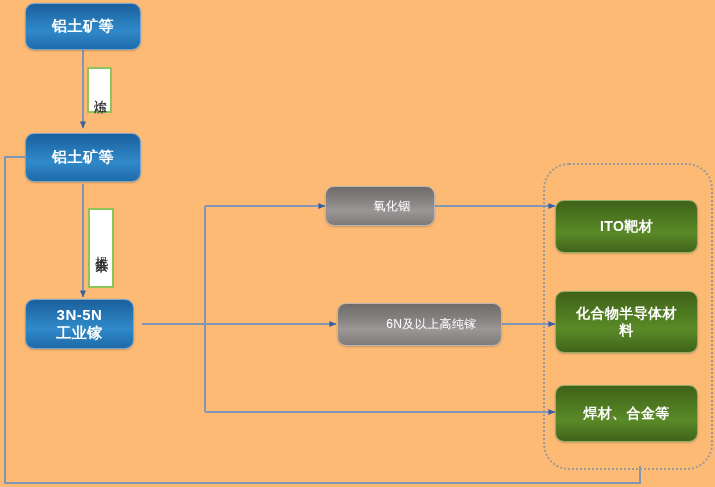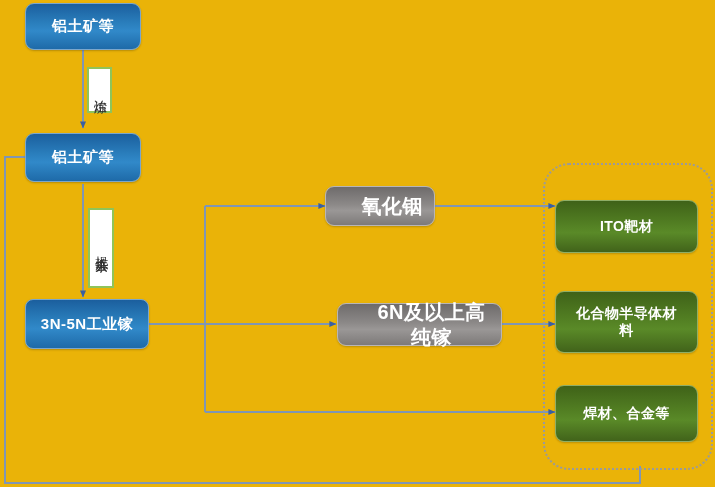--- a/index.html
+++ b/index.html
@@ -7,21 +7,21 @@
     padding: 0;
     background: #ffffff;
   }
   body {
     font-family: "Liberation Sans", "DejaVu Sans", sans-serif;
   }
   #canvas {
     position: relative;
     width: 715px;
     height: 487px;
-    background: #eab308;
+    background: #fdba74;
     overflow: hidden;
   }
   svg.wires {
     position: absolute;
     left: 0;
     top: 0;
     width: 715px;
     height: 487px;
     pointer-events: none;
   }
@@ -45,22 +45,22 @@
     background: linear-gradient(180deg, #1b5f9e 0%, #2a7ebc 42%, #3189c9 60%, #1e6aa8 100%);
     border: 1px solid #7ba7cc;
     box-shadow: 0 1px 2px rgba(0,0,0,0.22);
     font-size: 15px;
     letter-spacing: 0.5px;
   }
   .node-gray {
     background: linear-gradient(180deg, #6e6b6b 0%, #8b8887 45%, #9a9796 62%, #7d7a79 100%);
     border: 1px solid #b9b6b5;
     box-shadow: 0 1px 2px rgba(0,0,0,0.20);
-    font-size: 20px;
-    font-weight: bold;
+    font-size: 12px;
+    font-weight: normal;
     letter-spacing: 0.4px;
     padding-left: 32px;
   }
   .node-green {
     background: linear-gradient(180deg, #3f6218 0%, #517d22 42%, #5a8a28 62%, #41631a 100%);
     border: 1px solid #8fae66;
     box-shadow: 0 1px 2px rgba(0,0,0,0.20);
     font-size: 14px;
     letter-spacing: 0.4px;
   }
@@ -138,21 +138,21 @@
   <div class="group-box" style="left:543px; top:163px; width:166px; height:303px;"></div>
 
   <div class="node node-blue" style="left:25px; top:3px; width:116px; height:47px;">
     <span>铝土矿等</span>
   </div>
 
   <div class="node node-blue" style="left:25px; top:133px; width:116px; height:49px;">
     <span>铝土矿等</span>
   </div>
 
-  <div class="node node-blue" style="left:25px; top:299px; width:124px; height:50px; border-radius:8px;">
+  <div class="node node-blue" style="left:25px; top:299px; width:109px; height:50px; flex-direction:column;">
     <span>3N-5N</span>
     <span>工业镓</span>
   </div>
 
   <div class="node node-gray" style="left:325px; top:186px; width:110px; height:40px;">
     <span>氧化铟</span>
   </div>
 
   <div class="node node-gray" style="left:337px; top:303px; width:165px; height:43px;">
     <span>6N及以上高纯镓</span>

